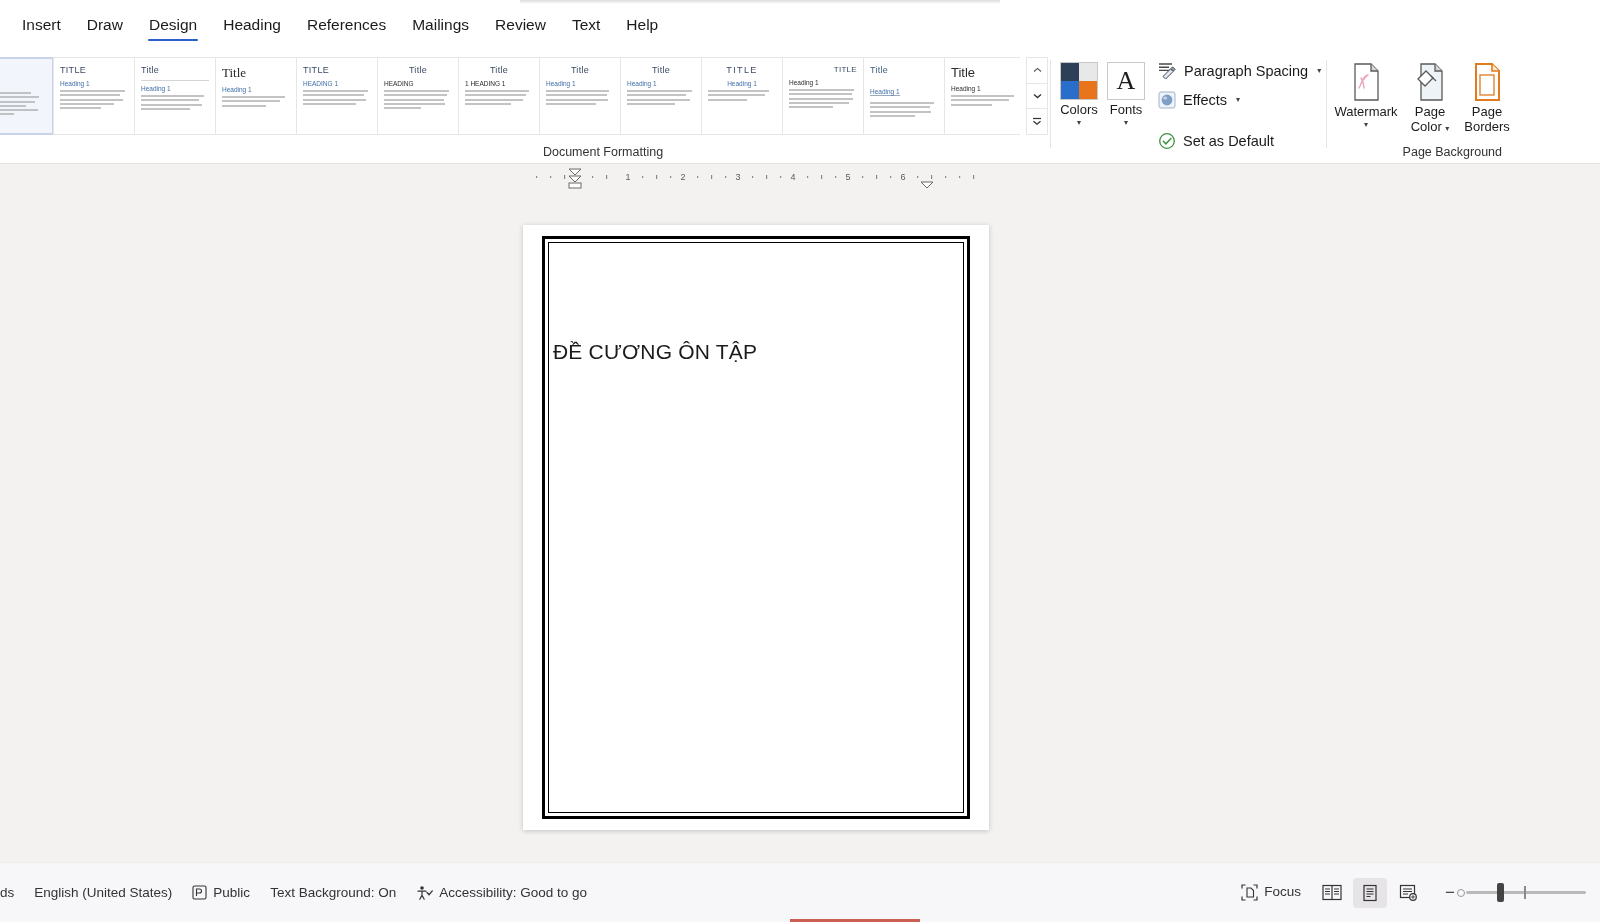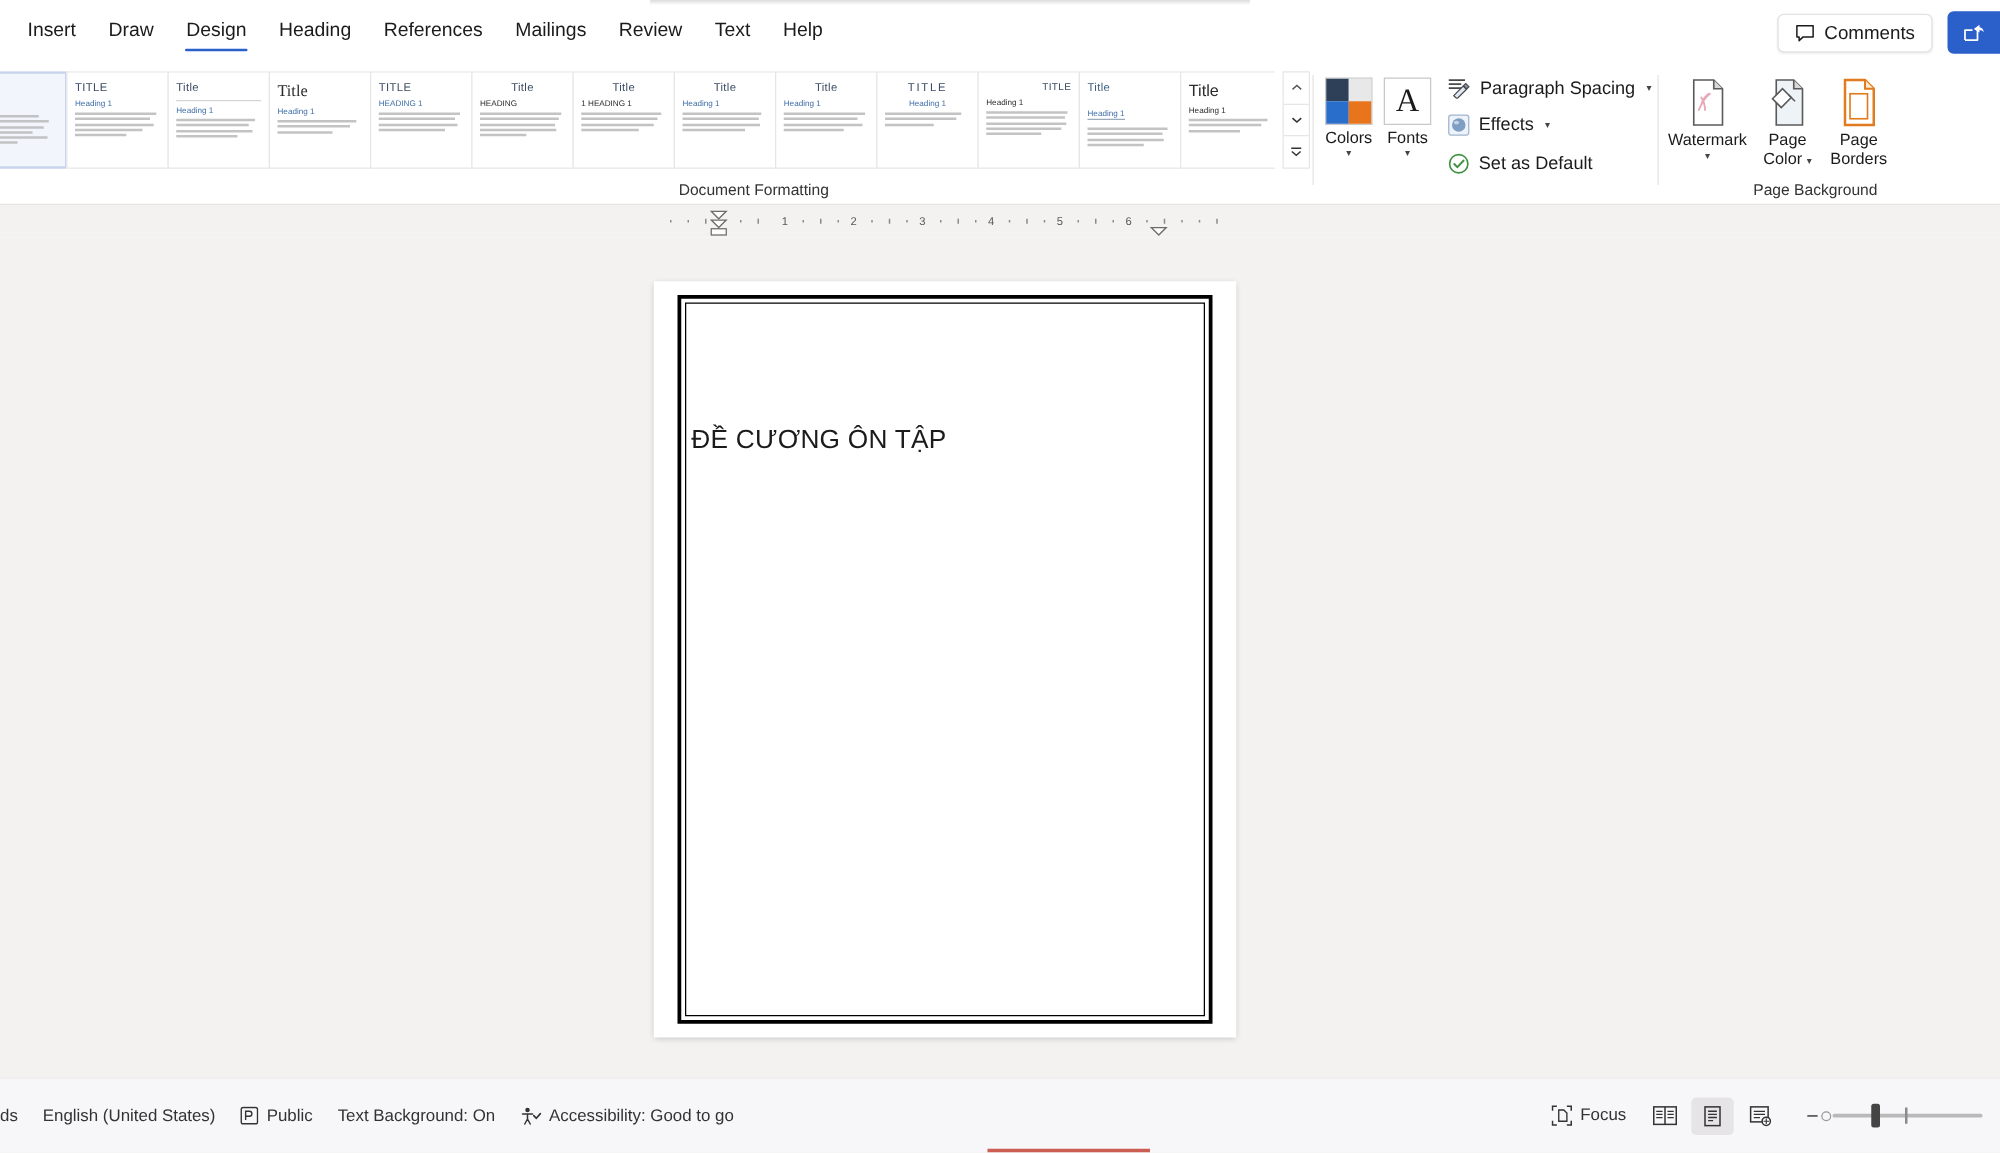--- a/index.html
+++ b/index.html
@@ -208,39 +208,20 @@
       <div class="tab"><span>Draw</span></div>
       <div class="tab active"><span>Design</span></div>
       <div class="tab"><span>Heading</span></div>
       <div class="tab"><span>References</span></div>
       <div class="tab"><span>Mailings</span></div>
       <div class="tab"><span>Review</span></div>
       <div class="tab"><span>Text</span></div>
       <div class="tab"><span>Help</span></div>
     </div>
 
-    <div class="tabstrip-right">
-      <div class="comments-btn">
-        <span class="ico">
-          <svg width="16" height="15" viewBox="0 0 16 15">
-              <path d="M1.5 1.5h13v9h-8l-3.2 3v-3H1.5z" fill="none" stroke="#1b1b1b" stroke-width="1.2" stroke-linejoin="round"></path>
-            </svg>
-        </span>
-        <span>Comments</span>
-      </div>
-      <div class="share-btn">
-        <span class="ico">
-          <svg width="18" height="16" viewBox="0 0 18 16">
-            <path d="M2 14V6h6" fill="none" stroke="#ffffff" stroke-width="1.4" stroke-linejoin="round"></path>
-            <path d="M2 14h10V6" fill="none" stroke="#ffffff" stroke-width="1.4" stroke-linejoin="round"></path>
-            <path d="M9 5.2l4.6-3.4v2c2 .3 3.2 1.7 3.4 4-.9-1.4-2-1.9-3.4-1.9v2z" fill="#ffffff"></path>
-          </svg>
-        </span>
-      </div>
-    </div>
   </div>
 
   <div class="ribbon">
 
     <div class="gallery">
 
       <div class="style-thumb sel">
         <div class="th-lines" style="margin-top:26px">
           <i style="width:78%"></i>
             <i style="width:90%"></i>
@@ -445,21 +426,21 @@
         <svg width="18" height="18" viewBox="0 0 18 18">
           <rect x="1" y="1" width="16" height="16" rx="2" fill="#eef3fa" stroke="#9fb4d0" stroke-width="1"></rect>
           <circle cx="9" cy="9" r="5.4" fill="#7f9ec4"></circle>
           <ellipse cx="7.2" cy="7" rx="2.1" ry="1.5" fill="#cfdcec" opacity=".85"></ellipse>
         </svg>
       </span>
       <span>Effects</span>
       <span class="chev" style="margin:0 0 0 2px">▾</span>
     </div>
 
-    <div class="sm-btn" style="left:1152px; top:67px">
+    <div class="sm-btn" style="left:1152px; top:77px">
       <span class="ico">
         <svg width="18" height="18" viewBox="0 0 18 18">
           <circle cx="9" cy="9" r="7.3" fill="none" stroke="#3f9142" stroke-width="1.3"></circle>
           <path d="M5.4 9.2l2.5 2.6 5-5.4" fill="none" stroke="#3f9142" stroke-width="1.5" stroke-linecap="round"></path>
         </svg>
       </span>
       <span>Set as Default</span>
     </div>
 
     <div class="ribbon-divider" style="left:1326px"></div>

